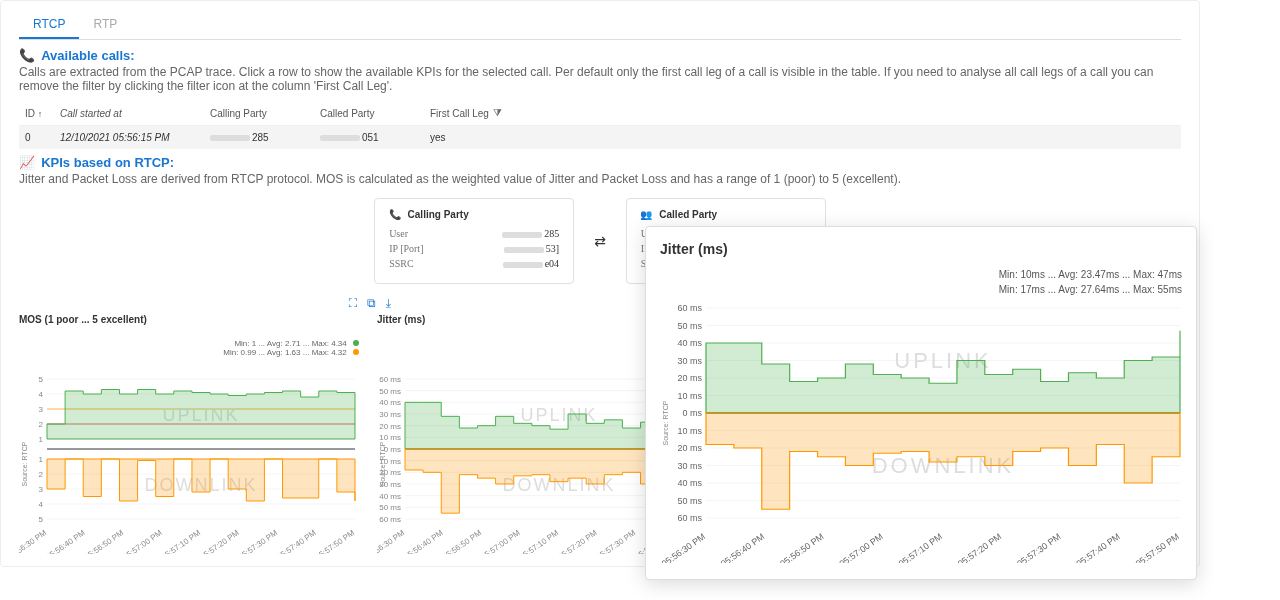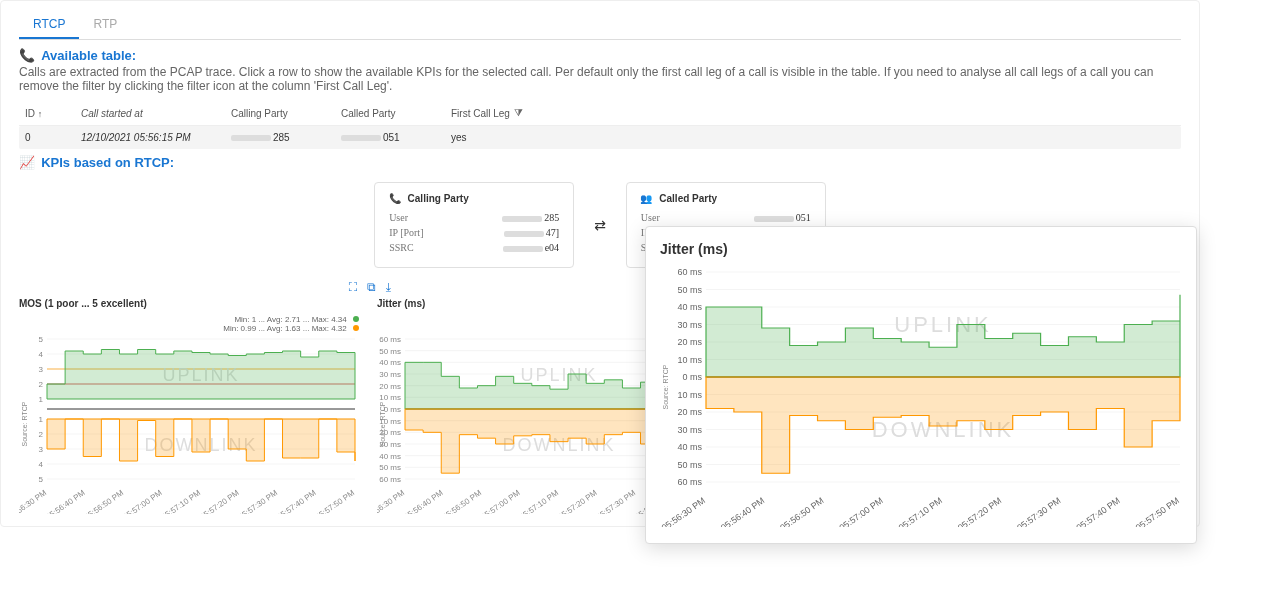--- a/index.html
+++ b/index.html
@@ -7,37 +7,37 @@
 .page { background: #fff; padding: 10px 18px; width: 1200px; border: 1px solid #eee; border-radius: 4px; }
 .tabs { display: flex; border-bottom: 1px solid #ddd; margin-bottom: 8px; }
 .tab { padding: 6px 14px; font-size: 12px; color: #aaa; cursor: pointer; border-bottom: 2px solid transparent; }
 .tab.active { color: #1976d2; border-bottom-color: #1976d2; }
 .section-title { color: #1976d2; font-weight: bold; font-size: 13px; display: flex; align-items: center; gap: 6px; margin: 6px 0 2px; }
 .section-note { font-size: 12px; color: #666; margin-bottom: 8px; }
 .table { width: 100%; }
 .th-row, .td-row { display: flex; align-items: center; padding: 6px 6px; font-size: 10px; }
 .th-row { color: #555; border-bottom: 1px solid #eee; }
 .td-row { background: #f4f4f4; border-radius: 2px; }
-.col-id { width: 56px; }
+.col-id { width: 35px; }
 .col-start { width: 150px; font-style: italic; }
 .col-cp { width: 110px; }
 .col-fcl { width: 120px; display: flex; align-items: center; gap: 4px; }
 .bar { display: inline-block; height: 6px; width: 40px; background: #ddd; margin-right: 2px; border-radius: 2px; vertical-align: middle; }
 .party-cards { display: flex; justify-content: center; gap: 20px; align-items: center; margin: 12px 0; }
 .party-card { border: 1px solid #e0e0e0; border-radius: 4px; padding: 10px 14px; width: 200px; font-size: 10px; }
 .party-card .hdr { font-weight: bold; color: #333; margin-bottom: 8px; display: flex; align-items: center; gap: 6px; }
 .party-card .row { display: flex; justify-content: space-between; margin-bottom: 4px; font-family: Liberation Serif, serif; }
 .party-card .row .lbl { color: #777; }
 .swap-icon { color: #333; font-size: 14px; }
 .toolbar { display: flex; justify-content: flex-end; gap: 10px; margin: 4px 0; padding-right: 790px; }
 .toolbar span { color: #1976d2; cursor: pointer; font-size: 12px; }
 .charts { display: flex; gap: 18px; }
 .chart-small { width: 340px; }
-.chart-title-sm { font-weight: bold; font-size: 10px; margin-bottom: 6px; }
-.chart-legend-sm { font-size: 8px; color: #666; text-align: right; margin-bottom: 1px; }
+.chart-title-sm { font-weight: bold; font-size: 10px; margin-bottom: 14px; }
+.chart-legend-sm { font-size: 8px; color: #666; text-align: right; margin-bottom: 17px; }
 .chart-legend-sm .dot-g, .chart-legend-sm .dot-o { display: inline-block; width: 6px; height: 6px; border-radius: 50%; margin-left: 4px; }
 .dot-g { background: #4caf50; } .dot-o { background: #ff9800; }
 .chart-svg-sm { width: 340px; height: 180px; }
 .chart-popup { position: absolute; top: 226px; left: 645px; width: 552px; background: #fff; border: 1px solid #ddd; box-shadow: 0 4px 20px rgba(0,0,0,0.15); border-radius: 4px; padding: 14px; }
 .chart-popup .title { font-weight: bold; font-size: 14px; margin-bottom: 10px; }
 .chart-popup .legend { font-size: 10px; color: #555; text-align: right; margin-bottom: 6px; line-height: 1.5; }
 .chart-popup .legend .dot-g, .chart-popup .legend .dot-o { width: 8px; height: 8px; }
 .axis-text { font-size: 8px; fill: #888; }
 .axis-text-big { font-size: 9px; fill: #666; }
 .wm { font-size: 18px; fill: #ddd; font-weight: 300; letter-spacing: 2px; }
@@ -51,21 +51,21 @@
 <body>
 
 <div class="page">
   <div class="tabs">
     <div class="tab active">RTCP</div>
     <div class="tab">RTP</div>
   </div>
 
   <div class="section-title">
     <span>📞</span>
-    <span>Available table:</span>
+    <span>Available calls:</span>
   </div>
   <div class="section-note">Calls are extracted from the PCAP trace. Click a row to show the available KPIs for the selected call. Per default only the first call leg of a call is visible in the table. If you need to analyse all call legs of a call you can remove the filter by clicking the filter icon at the column 'First Call Leg'.</div>
 
   <div class="table">
     <div class="th-row">
       <div class="col-id"><span>ID</span> <span class="arrow-up">↑</span></div>
       <div class="col-start">Call started at</div>
       <div class="col-cp">Calling Party</div>
       <div class="col-cp">Called Party</div>
       <div class="col-fcl">
@@ -79,34 +79,35 @@
       <div class="col-cp"><span class="bar"></span><span>285</span></div>
       <div class="col-cp"><span class="bar"></span><span>051</span></div>
       <div class="col-fcl">yes</div>
     </div>
   </div>
 
   <div class="section-title">
     <span>📈</span>
     <span>KPIs based on RTCP:</span>
   </div>
+  <div class="section-note">Jitter and Packet Loss are derived from RTCP protocol. MOS is calculated as the weighted value of Jitter and Packet Loss and has a range of 1 (poor) to 5 (excellent).</div>
 
   <div class="party-cards">
     <div class="party-card">
       <div class="hdr">
           <span>📞</span> 
           <span>Calling Party</span>
         </div>
       <div class="row">
           <span class="lbl">User</span>
           <span><span class="bar"></span><span>285</span></span>
         </div>
       <div class="row">
           <span class="lbl">IP [Port]</span>
-          <span><span class="bar"></span><span>47]</span></span>
+          <span><span class="bar"></span><span>53]</span></span>
         </div>
       <div class="row">
           <span class="lbl">SSRC</span>
           <span><span class="bar"></span><span>e04</span></span>
         </div>
     </div>
     <span class="swap-icon">⇄</span>
     <div class="party-card">
       <div class="hdr">
           <span>👥</span> 
@@ -260,20 +261,24 @@
             <text class="axis-text" x="297.5" y="160" transform="rotate(-35 297.5 160)" text-anchor="end">05:57:40 PM</text>
             <text class="axis-text" x="336" y="160" transform="rotate(-35 336 160)" text-anchor="end">05:57:50 PM</text>
           </g>
       </svg>
     </div>
   </div>
 </div>
 
 <div class="chart-popup">
   <div class="title">Jitter (ms)</div>
+  <div class="legend">
+    <span>Min: 10ms ... Avg: 23.47ms ... Max: 47ms</span> <span class="dot-g"></span><br>
+    <span>Min: 17ms ... Avg: 27.64ms ... Max: 55ms</span> <span class="dot-o"></span>
+  </div>
   <svg width="524" height="260" viewBox="0 0 524 260">
     <text class="src-label" x="8" y="120" transform="rotate(-90 8 120)" text-anchor="middle">Source: RTCP</text>
     <g id="jbg-gy-up">
         <line class="grid-line" x1="46" x2="520" y1="5" y2="5"></line>
         <text class="axis-text-big" x="42" y="8" text-anchor="end">60 ms</text>
         <line class="grid-line" x1="46" x2="520" y1="22.5" y2="22.5"></line>
         <text class="axis-text-big" x="42" y="25.5" text-anchor="end">50 ms</text>
         <line class="grid-line" x1="46" x2="520" y1="40" y2="40"></line>
         <text class="axis-text-big" x="42" y="43" text-anchor="end">40 ms</text>
         <line class="grid-line" x1="46" x2="520" y1="57.5" y2="57.5"></line>

